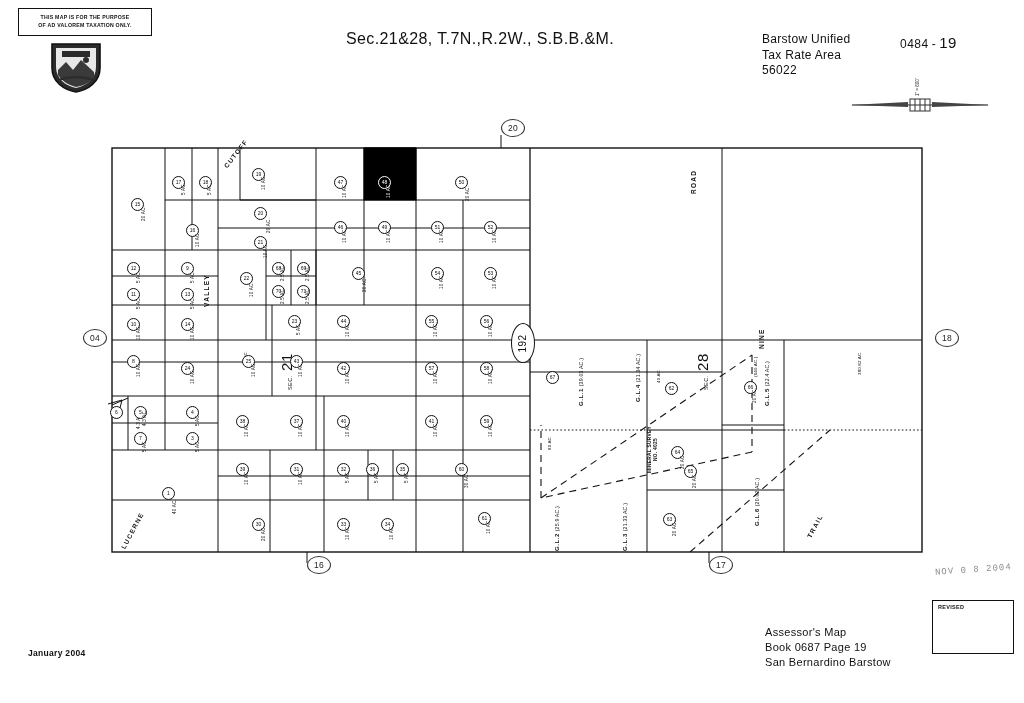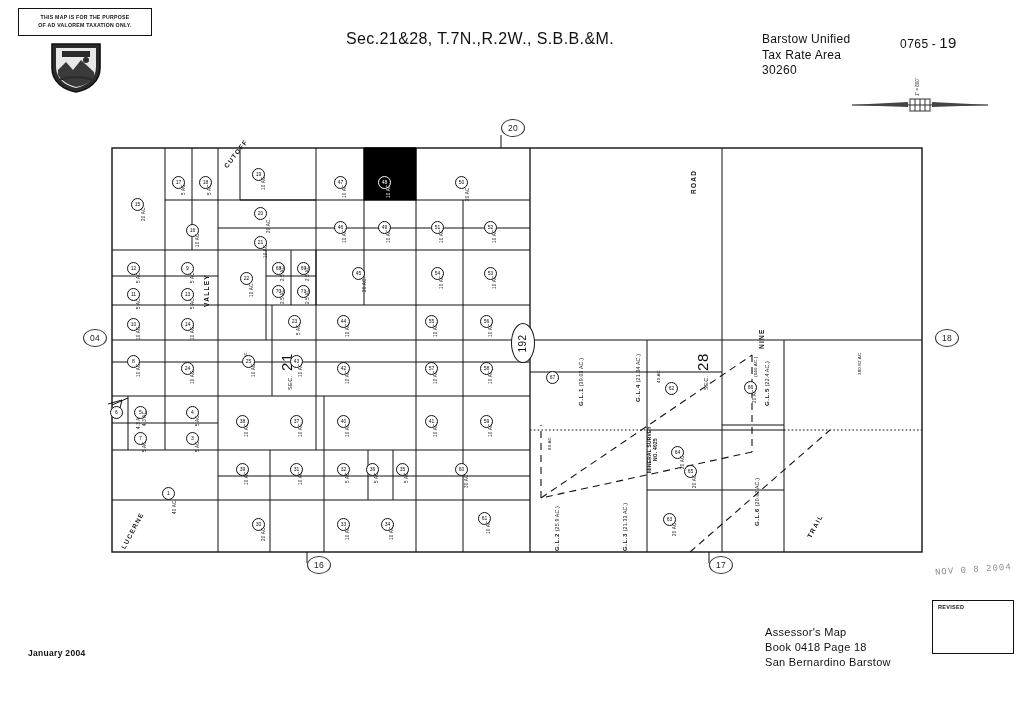--- a/index.html
+++ b/index.html
@@ -207,44 +207,44 @@
     <circle cx="38" cy="20" r="3" fill="#2b2b2b"></circle>
     <path d="M10 40 Q28 34 46 40" stroke="#2b2b2b" stroke-width="2" fill="none"></path>
   </svg>
 </div>
 
 <div id="map-title" class="abs">Sec.21&amp;28, T.7N.,R.2W., S.B.B.&amp;M.</div>
 
 <div id="tra-block" class="abs">
   <div>Barstow Unified</div>
   <div>Tax Rate Area</div>
-  <div>30260</div>
+  <div>56022</div>
 </div>
 
 <div id="book-page" class="abs">
-  <span>0765</span><span style="margin:0 3px;">-</span><span class="bp-big">19</span>
+  <span>0484</span><span style="margin:0 3px;">-</span><span class="bp-big">19</span>
 </div>
 
 <div id="scale-bar" class="abs">
   <svg width="140" height="22" viewBox="0 0 140 22">
     <path d="M0 10 L58 7 L58 12 Z" fill="#444"></path>
     <path d="M140 10 L82 7 L82 12 Z" fill="#444"></path>
     <rect x="60" y="4" width="20" height="12" fill="none" stroke="#333" stroke-width="1"></rect>
     <line x1="65" y1="4" x2="65" y2="16" stroke="#333"></line>
     <line x1="70" y1="4" x2="70" y2="16" stroke="#333"></line>
     <line x1="75" y1="4" x2="75" y2="16" stroke="#333"></line>
   </svg>
   <div style="position:absolute;left:70px;top:-4px;font-size:4.5px;transform:rotate(-90deg);transform-origin:left bottom;white-space:nowrap;">1" = 600'</div>
 </div>
 
 <div id="footer-date" class="abs">January 2004</div>
 
 <div id="assessor-block" class="abs">
   <div>Assessor's Map</div>
-  <div>Book 0418 Page 18</div>
+  <div>Book 0687 Page 19</div>
   <div>San Bernardino Barstow</div>
 </div>
 
 <div id="revised-box" class="abs"></div>
 <div id="revised-label" class="abs">REVISED</div>
 <div id="date-stamp" class="abs">NOV 0 8 2004</div>
 
 <div id="overlay-layer" class="abs" style="left:0;top:0;width:1024px;height:703px;">
     <div class="sec-marker" style="left: 501px; top: 119px;">20</div>
     <div class="sec-marker" style="left: 83px; top: 329px;">04</div>

